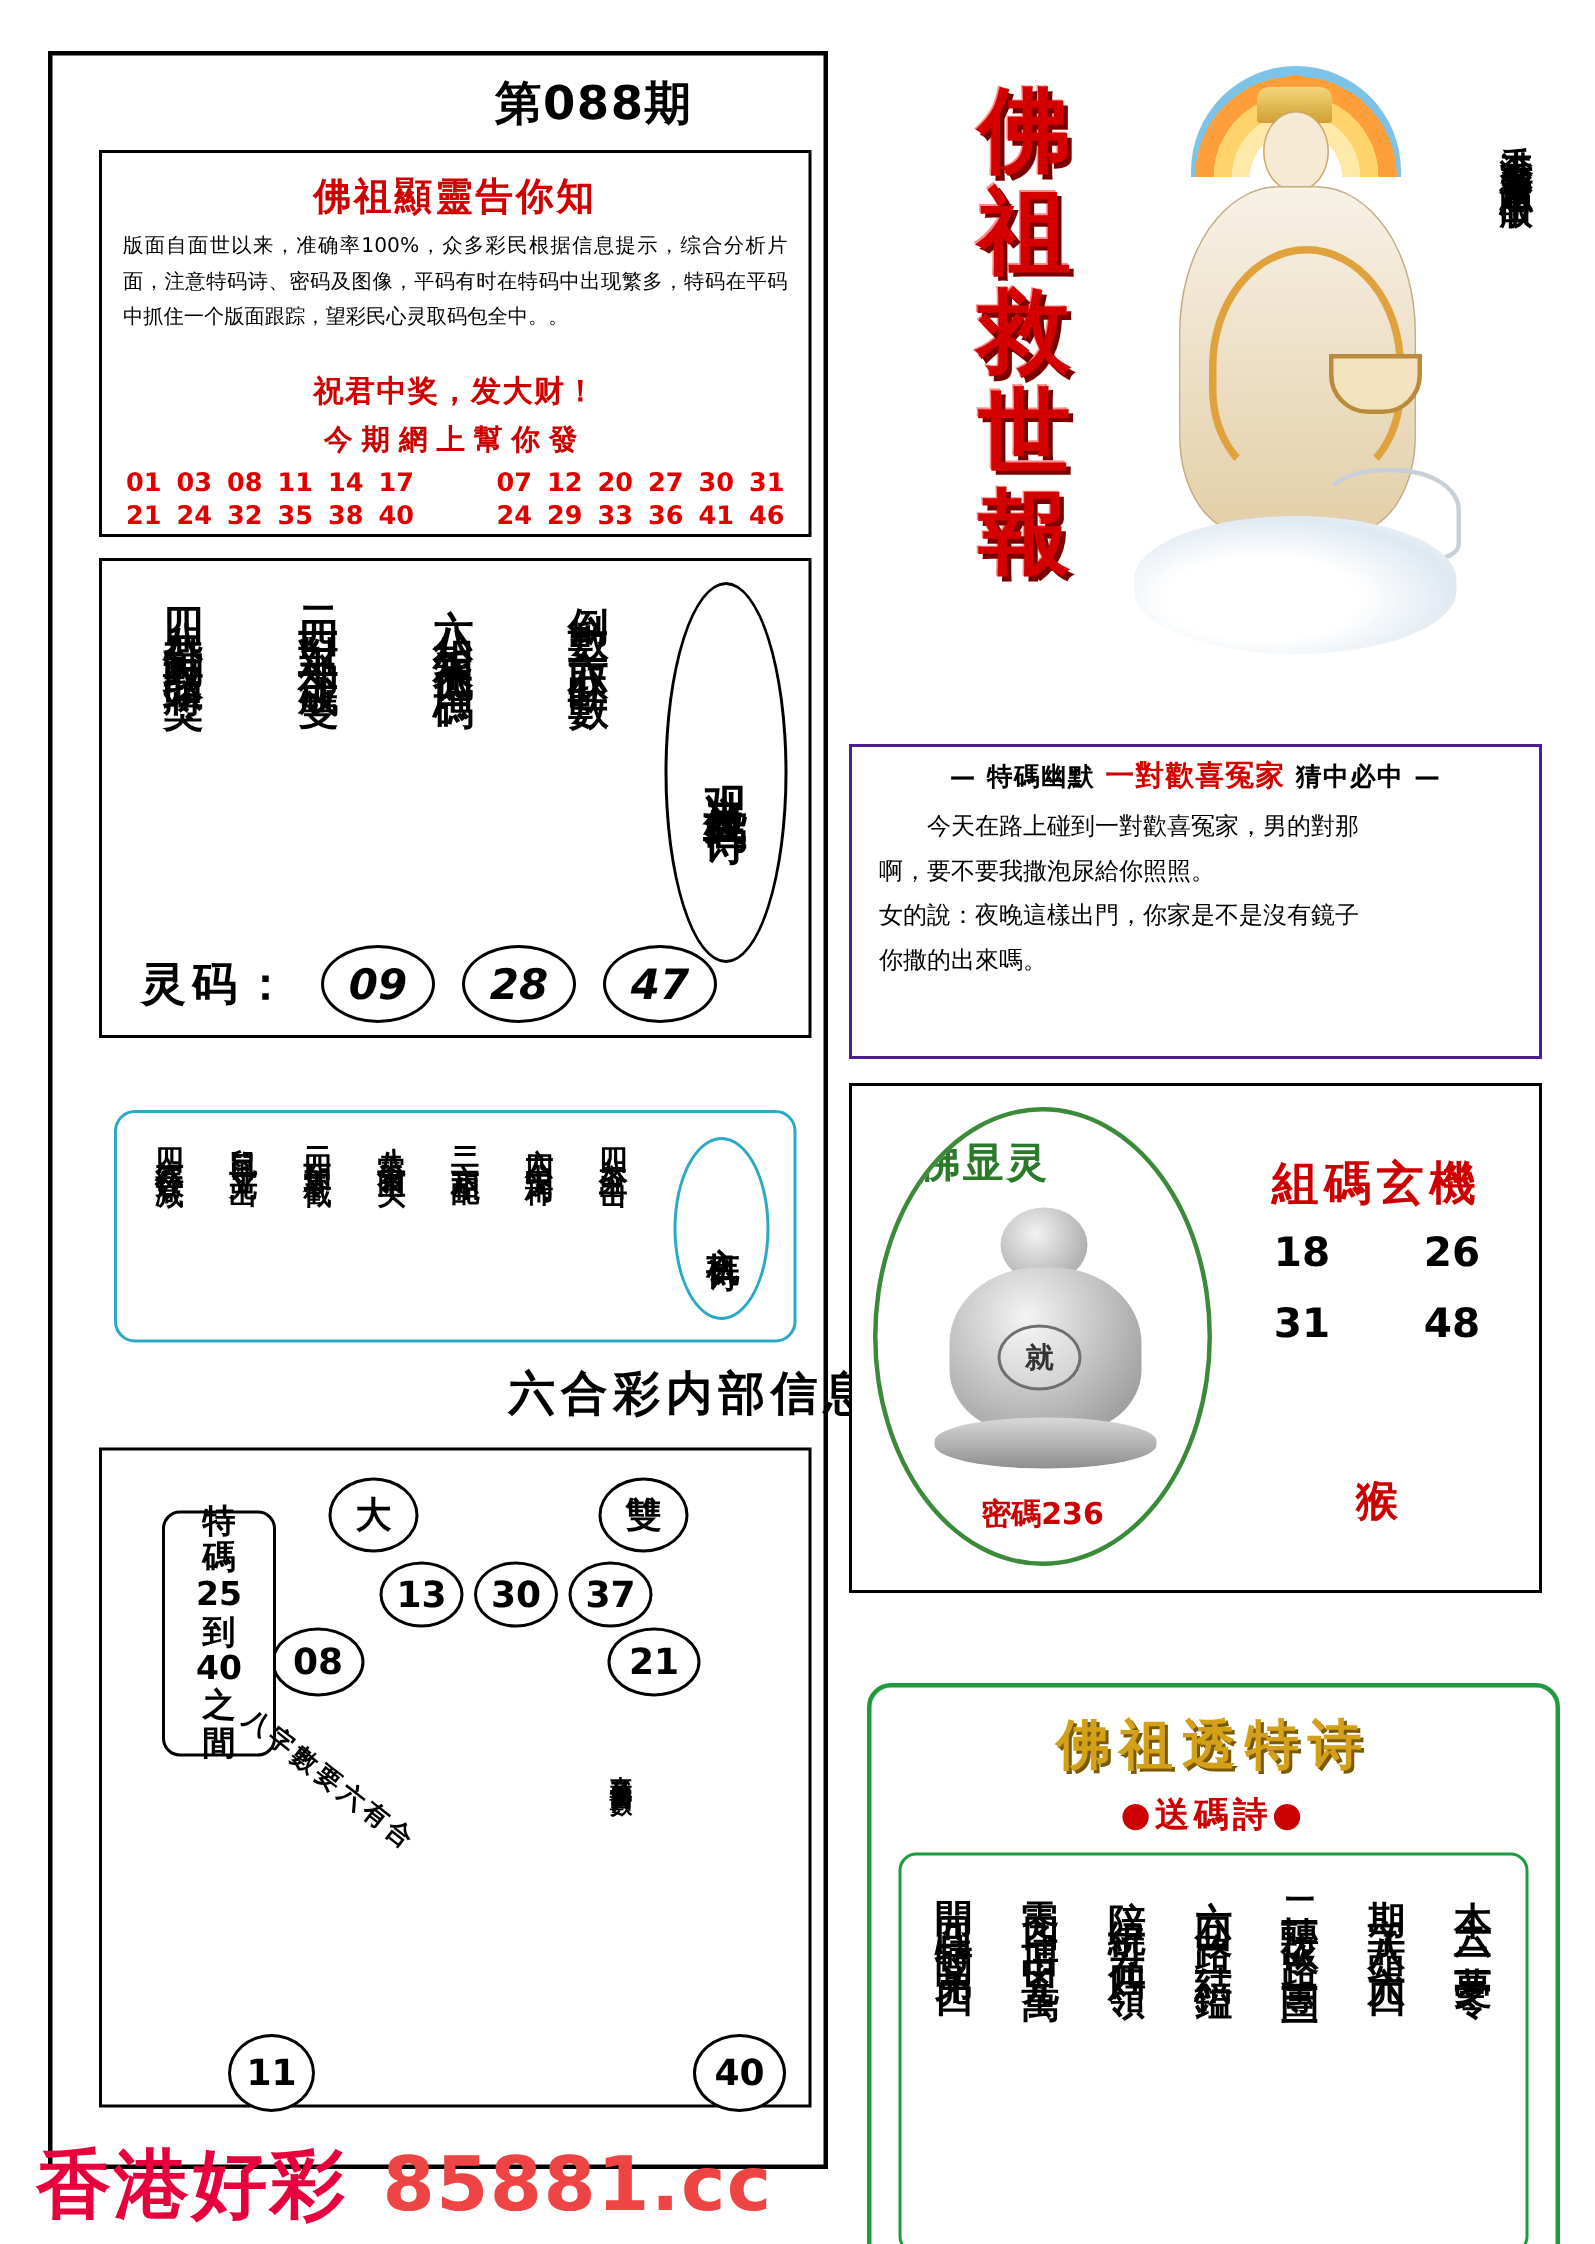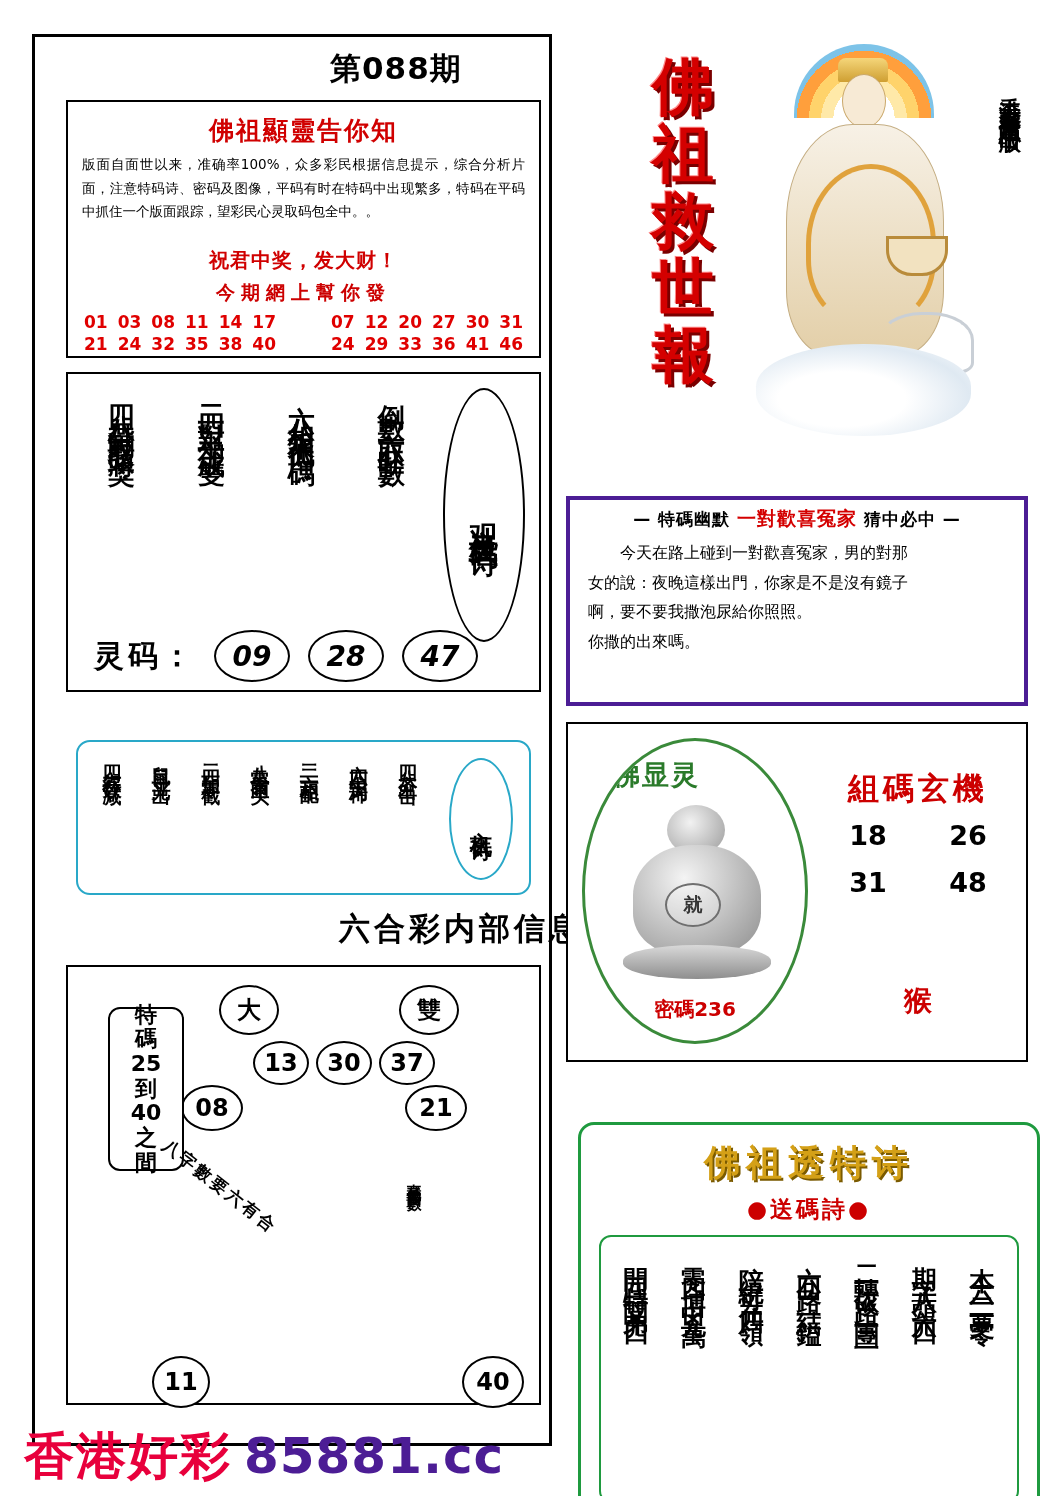--- a/index.html
+++ b/index.html
@@ -58,21 +58,21 @@
   .guanyin .rainbow{position:absolute;left:48px;top:0;width:140px;height:74px;border-radius:70px 70px 0 0;background:
      radial-gradient(circle at 50% 100%,#ffffff 0 30%,#ffe9a8 30% 42%,#ffd36b 42% 54%,#ff9f3c 54% 66%,#7dc3e8 66% 80%,#ffffff 80% 100%);}
   .guanyin .head{position:absolute;left:96px;top:30px;width:42px;height:52px;background:#f7ead5;border-radius:50%;border:1px solid #caa86a;}
   .guanyin .crown2{position:absolute;left:92px;top:14px;width:50px;height:24px;background:linear-gradient(#f5d67a,#cf9f32);border-radius:8px 8px 2px 2px;}
   .guanyin .robe{position:absolute;left:40px;top:80px;width:156px;height:230px;background:linear-gradient(#f7f1e6,#e3cfa8);border-radius:42% 42% 28% 28%;border:1px solid #c4ad82;}
   .guanyin .sash{position:absolute;left:60px;top:120px;width:120px;height:150px;border:5px solid #e0a23c;border-radius:50% 50% 40% 40%;border-bottom-color:transparent;}
   .guanyin .basket{position:absolute;left:140px;top:192px;width:56px;height:34px;border:3px solid #b98b3a;border-radius:0 0 26px 26px;background:#f2e2c0;}
   .guanyin .cloud{position:absolute;left:10px;top:300px;width:215px;height:92px;background:radial-gradient(ellipse at 40% 60%,#ffffff 35%,#dfe9f2 70%,#ffffff 100%);border-radius:50%/46%;}
   .guanyin .dragon{position:absolute;left:132px;top:268px;width:90px;height:56px;border:3px solid #c9cfd6;border-radius:50% 50% 20% 60%;border-left-color:transparent;}
 
-  .box-joke{position:absolute;left:0;top:462px;width:462px;height:210px;border:4px solid #4c1d95;box-sizing:border-box;background:#fff;}
+  .box-joke{position:absolute;left:0;top:462px;width:462px;height:210px;border:2px solid #4c1d95;box-sizing:border-box;background:#fff;}
   .joke-head{text-align:center;font-size:17px;font-weight:bold;margin-top:6px;letter-spacing:1px;}
   .joke-head .hl{color:#d40000;font-size:19px;}
   .joke-head .dash{color:#000;}
   .joke-body{font-size:16px;line-height:1.85;padding:6px 18px;color:#000;font-family:"DejaVu Serif","Liberation Serif",serif;}
   .joke-body p{margin:0;}
   .joke-body p.ind{text-indent:2em;}
 
   .box-zuma{position:absolute;left:0;top:688px;width:462px;height:340px;border:2px solid #000;box-sizing:border-box;background:#fff;}
   .buddha-oval{position:absolute;left:14px;top:14px;width:220px;height:300px;border:3px solid #3a8a3a;border-radius:50%/50%;background:#fff;overflow:hidden;}
   .buddha-label{position:absolute;left:28px;top:16px;font-size:27px;font-weight:bold;color:#2a7a2a;letter-spacing:2px;}
@@ -89,21 +89,21 @@
 
   .box-tou{position:absolute;left:12px;top:1048px;width:462px;height:398px;border:3px solid #1f9a3f;border-radius:16px;box-sizing:border-box;background:#fff;margin-top:40px;}
   .tou-title{text-align:center;font-family:"DejaVu Serif","Liberation Serif",serif;font-size:36px;font-weight:bold;color:#d4a017;letter-spacing:6px;margin-top:14px;text-shadow:2px 2px 0 #7a5a00;}
   .tou-sub{text-align:center;font-size:23px;font-weight:bold;color:#cc0000;margin-top:6px;letter-spacing:3px;}
   .tou-grid{position:absolute;left:18px;top:110px;right:18px;bottom:14px;border:2px solid #1f9a3f;border-radius:12px;display:flex;flex-direction:row-reverse;justify-content:space-around;padding:10px 6px;box-sizing:border-box;}
   .tou-col{writing-mode:vertical-rl;text-orientation:upright;font-family:"DejaVu Serif","Liberation Serif",serif;font-size:25px;font-weight:bold;letter-spacing:11px;line-height:1.0;}
 
   
   .watermark{position:absolute;left:24px;bottom:6px;display:flex;align-items:baseline;z-index:20;}
   .wm-cn{font-size:50px;font-weight:bold;color:#e8003c;letter-spacing:2px;}
-  .wm-site{font-size:50px;font-weight:bold;color:#4c1d95;margin-left:12px;letter-spacing:1px;font-family:"DejaVu Sans","Liberation Sans",sans-serif;}
+  .wm-site{font-size:50px;font-weight:bold;color:#ef4444;margin-left:23px;letter-spacing:1px;font-family:"DejaVu Sans","Liberation Sans",sans-serif;}
 </style>
 </head>
 <body>
 
 <div class="page">
 
   <div class="left-col"></div>
 
   <div class="issue">第088期</div>
 
@@ -232,22 +232,22 @@
     <div class="box-joke">
       <div class="joke-head">
         <span class="dash">—</span>
         <span>特碼幽默</span>
         <span class="hl">一對歡喜冤家</span>
         <span>猜中必中</span>
         <span class="dash">—</span>
       </div>
       <div class="joke-body">
         <p class="ind">今天在路上碰到一對歡喜冤家，男的對那</p>
+        <p>啊，要不要我撒泡尿給你照照。</p>
         <p>女的說：夜晚這樣出門，你家是不是沒有鏡子</p>
-        <p>啊，要不要我撒泡尿給你照照。</p>
         <p>你撒的出來嗎。</p>
       </div>
     </div>
 
     <div class="box-zuma">
       <div class="buddha-oval">
         <div class="buddha-label">佛显灵</div>
         <div class="buddha-art">
           <div class="bhead"></div>
           <div class="bbody"></div>

